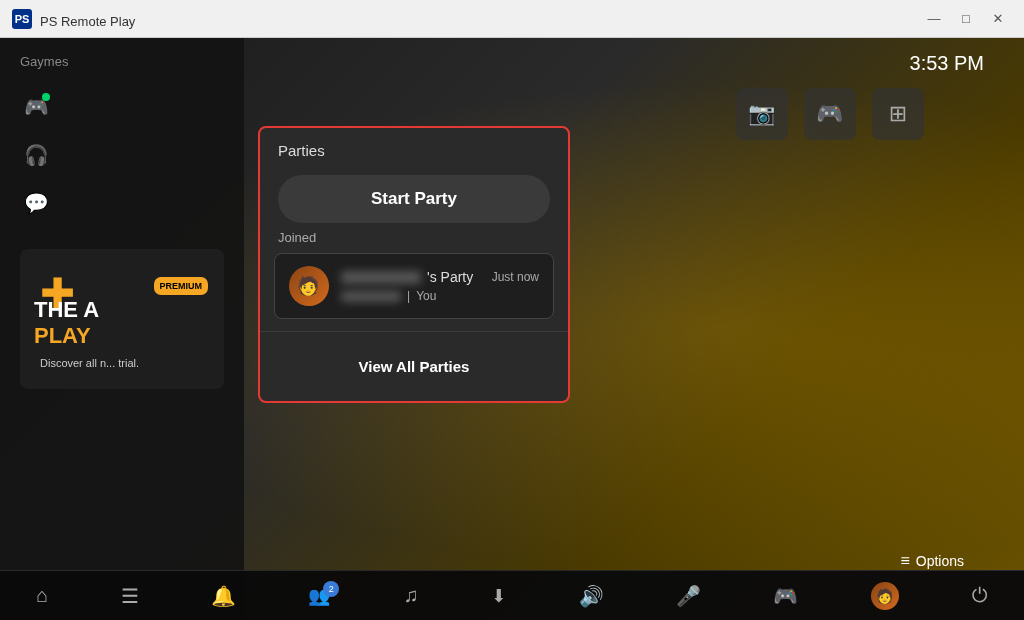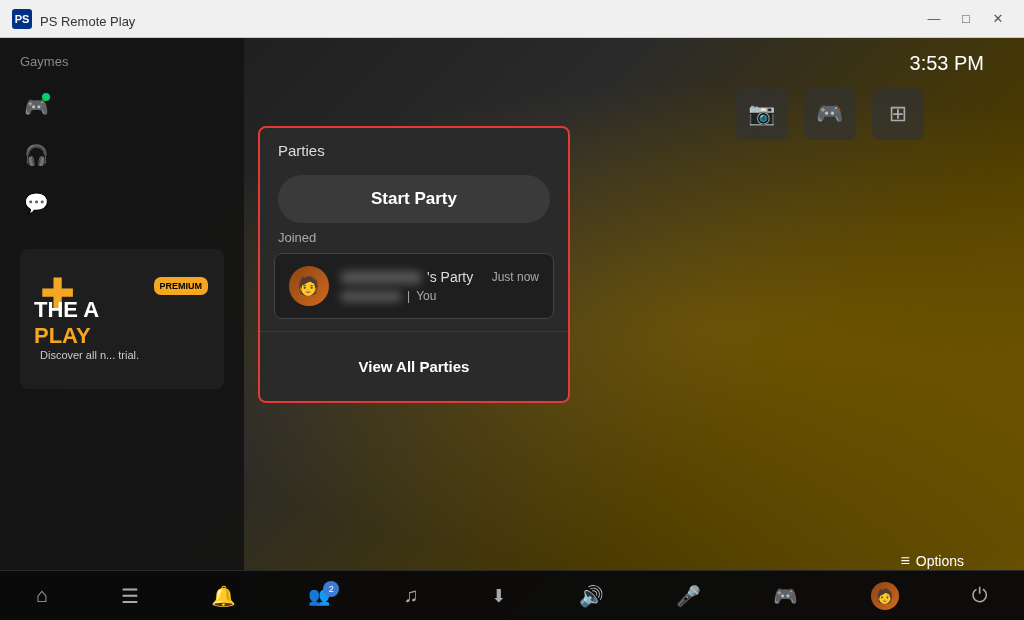--- a/index.html
+++ b/index.html
@@ -173,21 +173,21 @@
     .ps-plus-text {
       position: absolute;
       bottom: 40px;
       left: 14px;
       color: white;
       font-size: 22px;
       font-weight: bold;
     }
     .ps-plus-sub {
       position: absolute;
-      bottom: 28px;
+      bottom: 20px;
       left: 20px;
       color: #ccc;
       font-size: 11px;
     }
     .ps-plus-badge {
       position: absolute;
       top: 28px;
       right: 16px;
       background: #f5a623;
       color: black;

